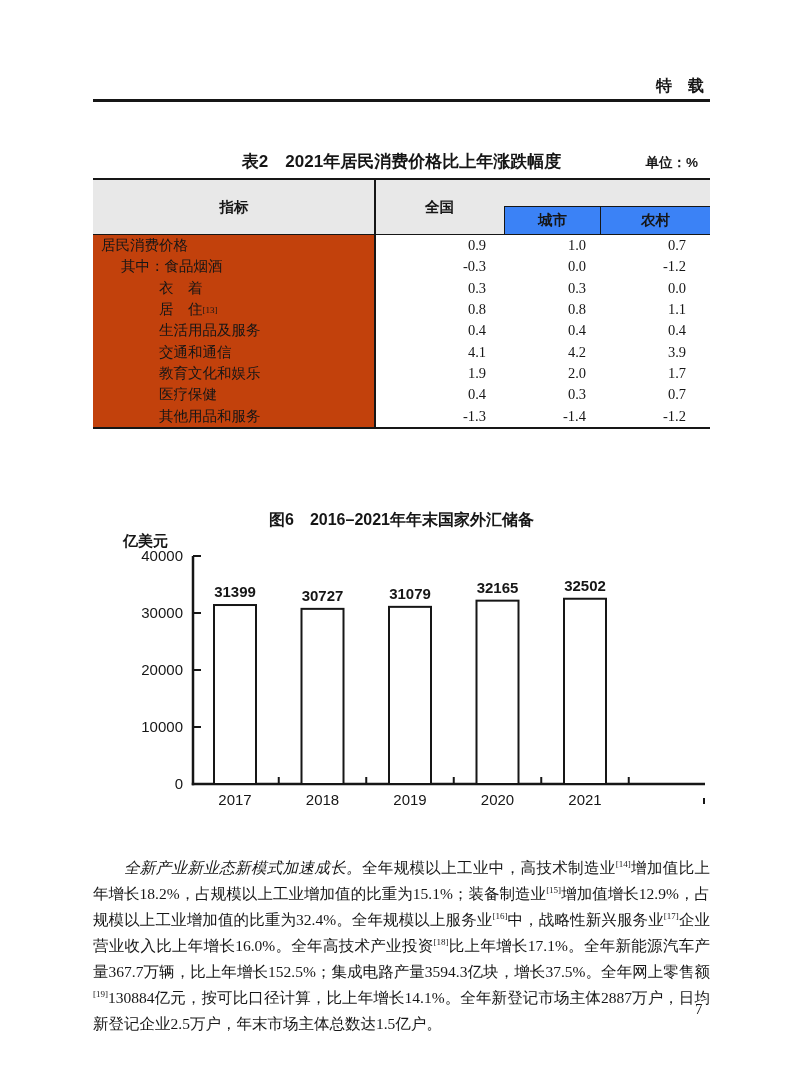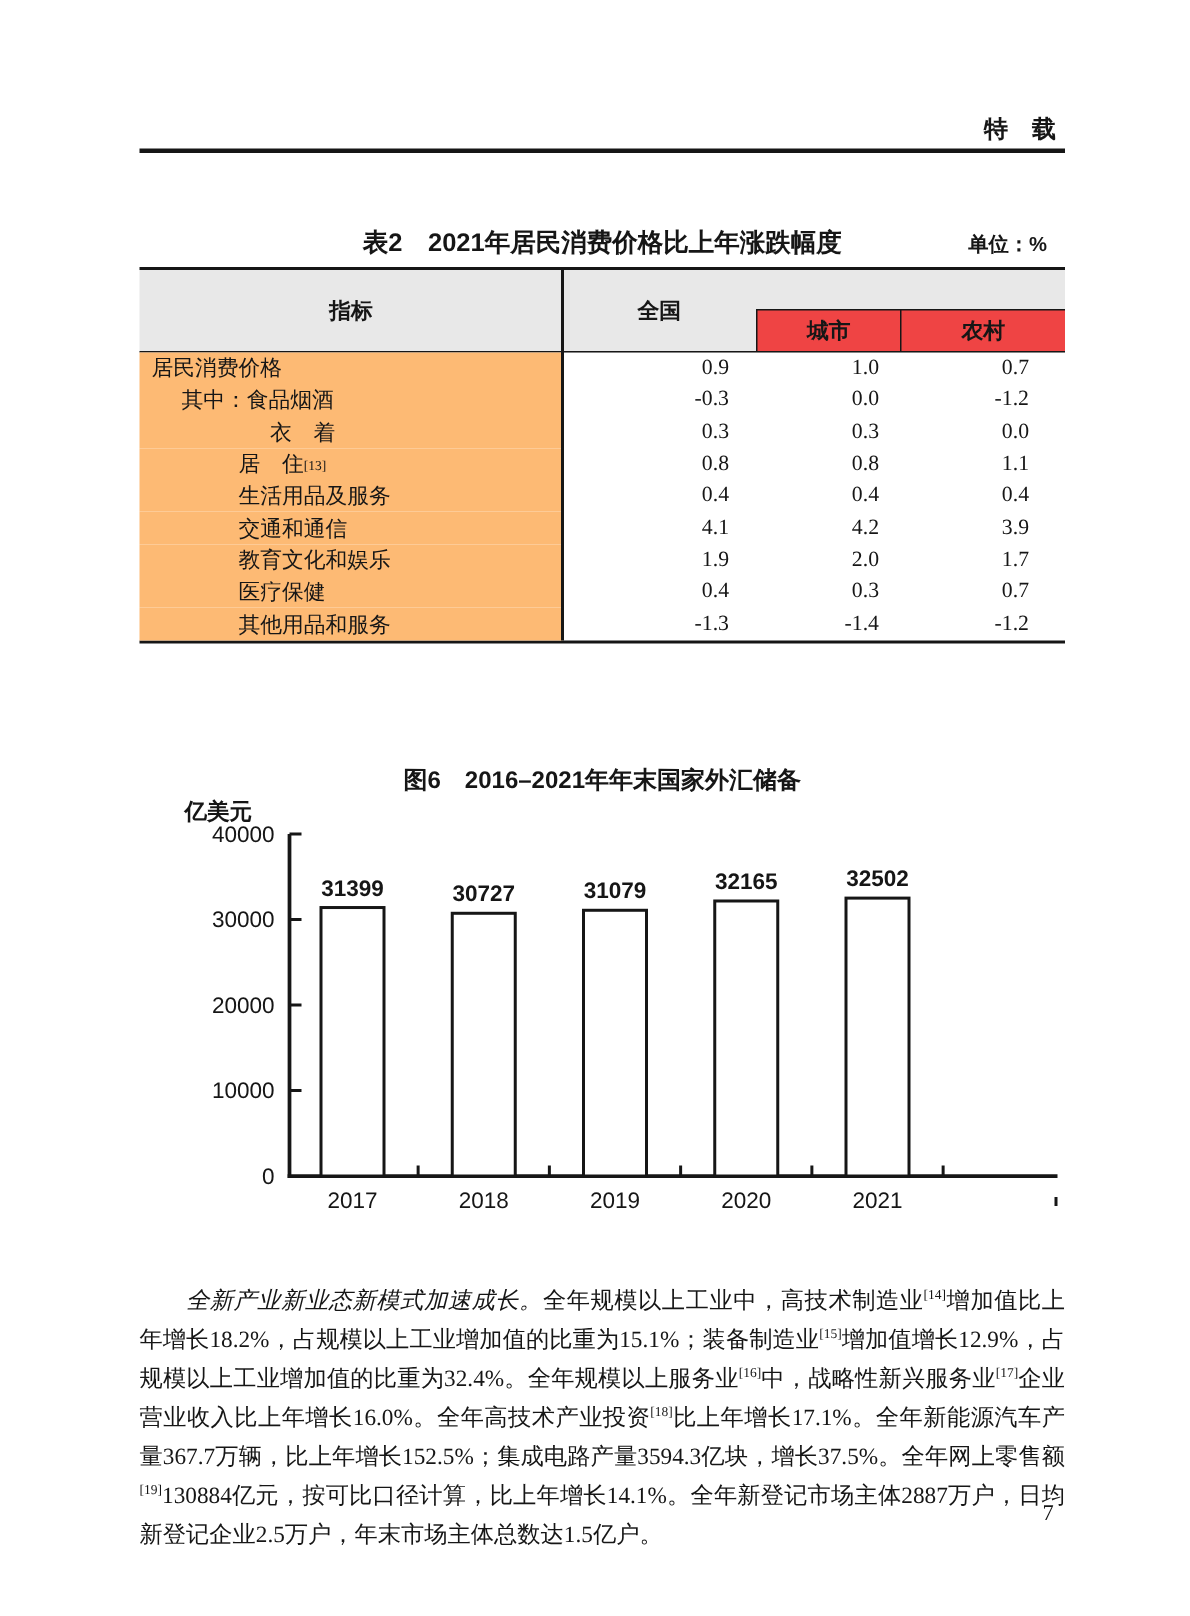--- a/index.html
+++ b/index.html
@@ -17,26 +17,26 @@
         font-family:"Liberation Sans",sans-serif;font-weight:600;font-size:13.5px;}
 
   .cpi-table{position:absolute;top:178px;left:0;width:617px;
         border-top:2.5px solid #161616;border-bottom:2.5px solid #161616;
         box-sizing:border-box;}
   .v-div{position:absolute;left:281px;top:0;bottom:0;width:1.5px;background:#161616;}
   .t-head{display:grid;grid-template-columns:282px 129px 96px 110px;height:54px;
         background:#e8e8e8;border-bottom:1.5px solid #161616;
         font-family:"Liberation Sans",sans-serif;font-weight:600;font-size:14.5px;}
   .h-cell{display:flex;align-items:center;justify-content:center;}
-  .h-sub{align-self:end;height:28px;box-sizing:border-box;background:#ef4444;
+  .h-sub{align-self:end;height:28px;box-sizing:border-box;background:#3b82f6;
         border-top:1.5px solid #161616;border-left:1.5px solid #161616;
         display:flex;align-items:center;justify-content:center;}
   .t-row{display:grid;grid-template-columns:282px 129px 96px 110px;height:21.3px;
         font-size:14.5px;}
-  .c-label{background:#fdba74;display:flex;align-items:center;box-sizing:border-box;}
+  .c-label{background:#c2410c;display:flex;align-items:center;box-sizing:border-box;}
   .c-num{display:flex;align-items:center;justify-content:flex-end;}
   .c-num.national{padding-right:18px;}
   .c-num.city{padding-right:14px;}
   .c-num.rural{padding-right:24px;}
 
   .para{position:absolute;left:0;width:617px;margin:0;font-size:15.5px;
         line-height:26px;text-align:justify;text-indent:2em;}
   #para1{top:443px;}
   #para2{top:855px;font-family:Liberation Serif, serif;}
   .kai{font-style:italic;}
@@ -82,21 +82,21 @@
           </div>
           <div class="t-row">
             <div class="c-label" style="padding-left: 28px;">
               <span>其中：食品烟酒</span>
             </div>
             <div class="c-num national">-0.3</div>
             <div class="c-num city">0.0</div>
             <div class="c-num rural">-1.2</div>
           </div>
           <div class="t-row">
-            <div class="c-label" style="padding-left: 87px;">
+            <div class="c-label" style="padding-left: 66px;">
               <span>衣　着</span>
             </div>
             <div class="c-num national">0.3</div>
             <div class="c-num city">0.3</div>
             <div class="c-num rural">0.0</div>
           </div>
           <div class="t-row">
             <div class="c-label" style="padding-left: 66px;">
               <span>居　住</span>
               <sup class="fnote">[13]</sup>

